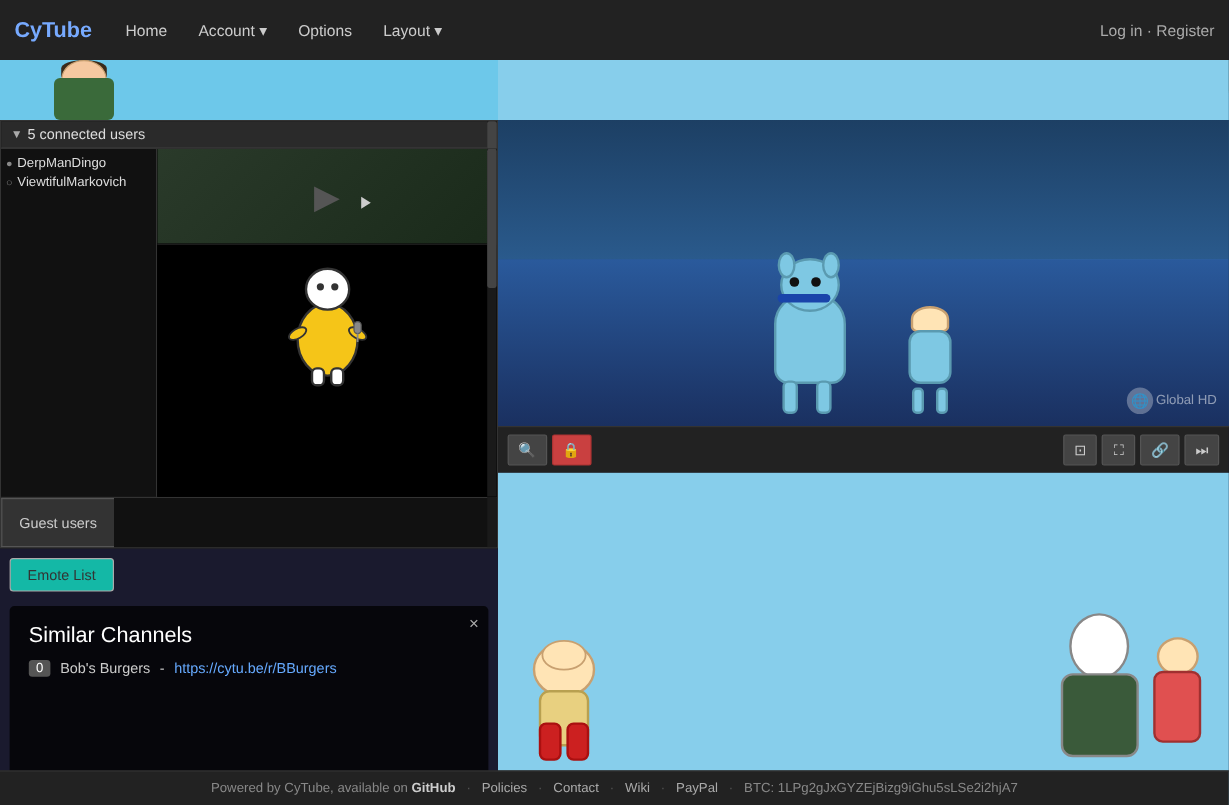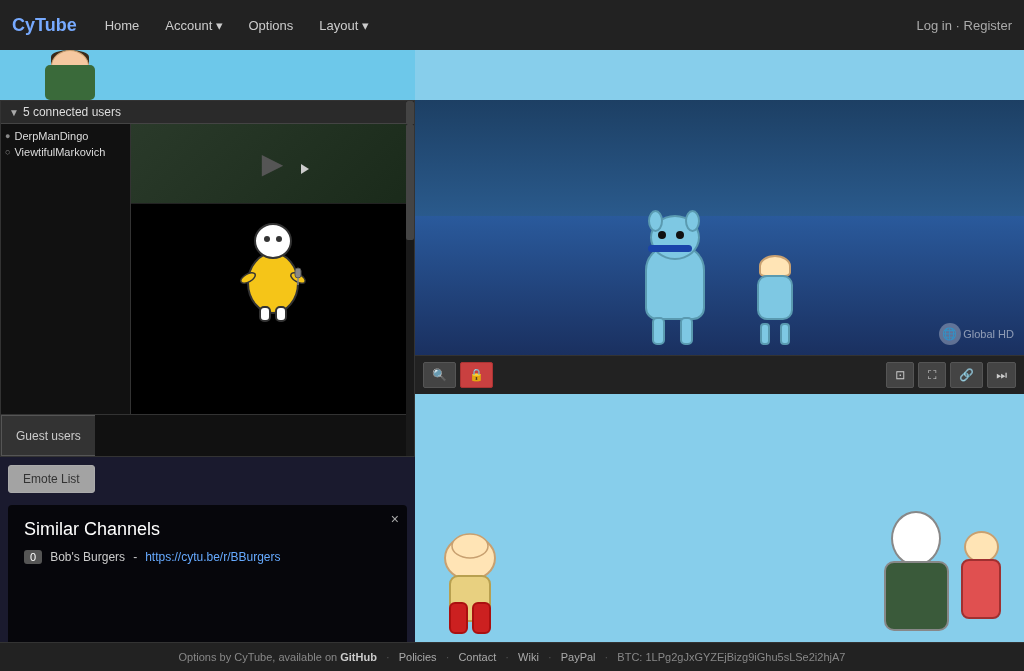--- a/index.html
+++ b/index.html
@@ -154,21 +154,21 @@
       color: #ccc;
       border: 2px solid #5b9bd5;
       padding: 0 8px;
       font-size: 12px;
       outline: none;
     }
     .name-input::placeholder { color: #666; }
 
     
     .emote-list-btn {
-      background: #a3a3a3;
+      background: #14b8a6;
       color: #333;
       border: 1px solid #aaa;
       padding: 6px 14px;
       cursor: pointer;
       font-size: 12px;
       margin: 8px;
       width: fit-content;
       border-radius: 3px;
     }
 
@@ -658,21 +658,21 @@
             <rect x="25" y="85" width="17" height="30" rx="5" fill="#cc2020" stroke="#aa1010" stroke-width="2"></rect>
             <rect x="48" y="85" width="17" height="30" rx="5" fill="#cc2020" stroke="#aa1010" stroke-width="2"></rect>
           </svg>
         </div>
       </div>
     </div>
   </div>
 </div>
 
 <div class="footer">
-  <span>Options by CyTube, available on</span>
+  <span>Powered by CyTube, available on</span>
   <span> </span>
   <a class="bold" href="#">GitHub</a>
   <span class="footer-sep">·</span>
   <a href="#">Policies</a>
   <span class="footer-sep">·</span>
   <a href="#">Contact</a>
   <span class="footer-sep">·</span>
   <a href="#">Wiki</a>
   <span class="footer-sep">·</span>
   <a href="#">PayPal</a>

